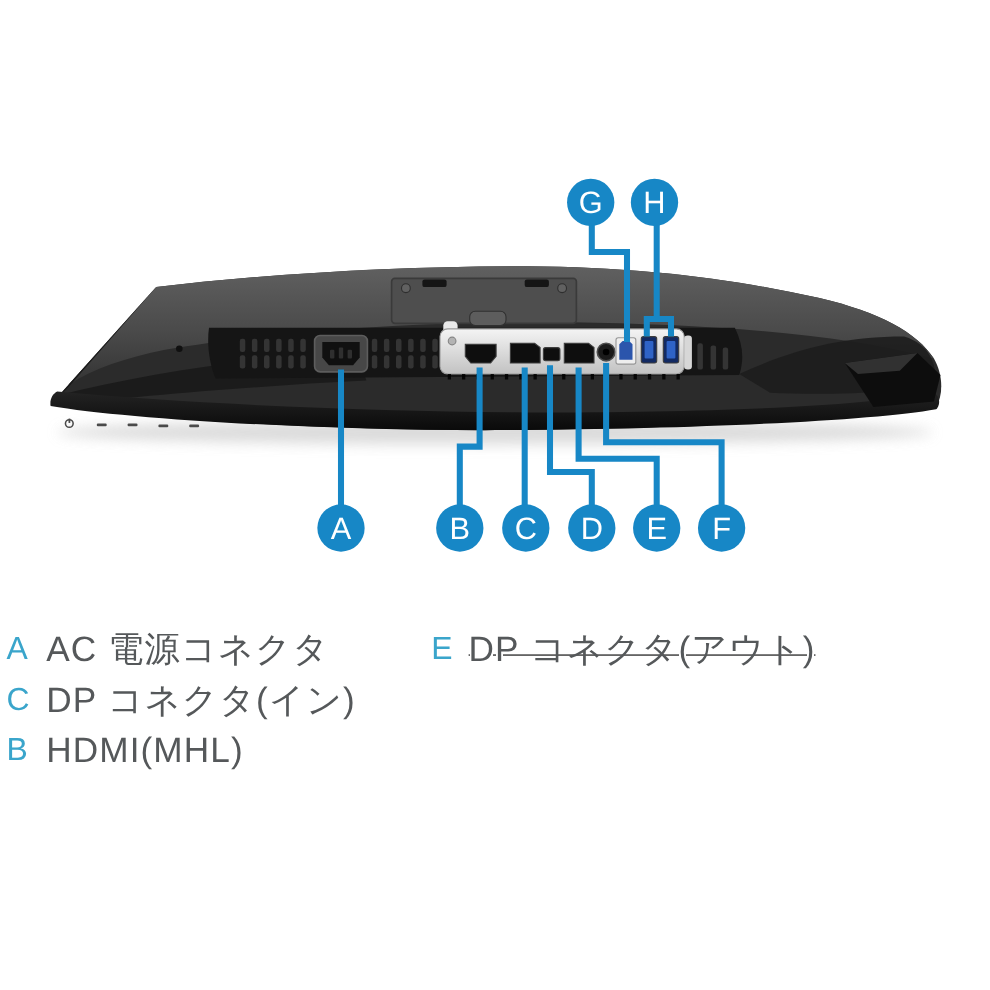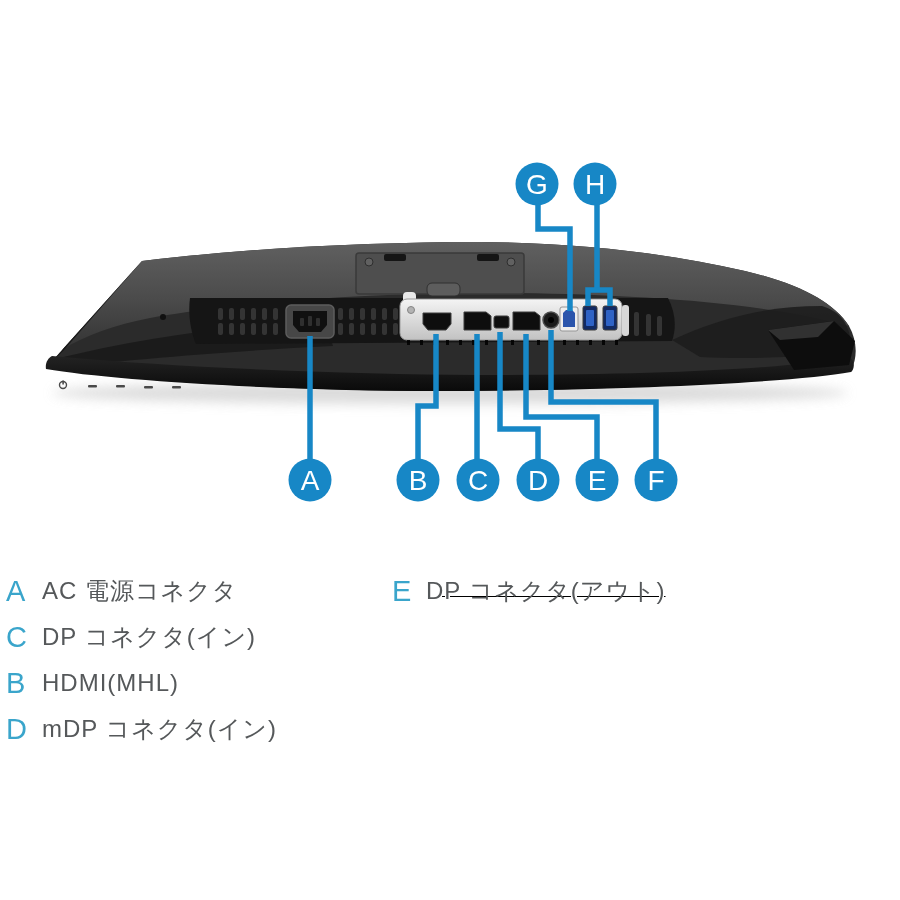--- a/index.html
+++ b/index.html
@@ -11,21 +11,21 @@
   .legend{position:absolute;top:567px;}
   .legend.left{left:6px;}
   .legend.right{left:392px;text-decoration:underline;}
   .legend-row{height:46px;line-height:46px;white-space:nowrap;}
   .legend-key{
     display:inline-block;width:36px;color:#3aa5cb;font-size:29px;font-weight:300;
     letter-spacing:0.5px;vertical-align:middle;
   }
   .legend.right .legend-key{width:34px;}
   .legend-label{
-    color:#55585a;font-size:24px;font-weight:300;letter-spacing:1px;vertical-align:middle;
+    color:#55585a;font-size:32px;font-weight:300;letter-spacing:1px;vertical-align:middle;
   }
   svg text.callout-letter{
     font-family:"Liberation Sans","DejaVu Sans",sans-serif;
     font-size:28px;font-weight:300;fill:#ffffff;text-anchor:middle;
   }
 </style>
 </head>
 <body>
 
 <div id="stage">
@@ -253,23 +253,20 @@
   <div class="legend left">
     <div class="legend-row">
       <span class="legend-key">A</span><span class="legend-label">AC 電源コネクタ</span>
     </div>
     <div class="legend-row">
       <span class="legend-key">C</span><span class="legend-label">DP コネクタ(イン)</span>
     </div>
     <div class="legend-row">
       <span class="legend-key">B</span><span class="legend-label">HDMI(MHL)</span>
     </div>
-    <div class="legend-row">
-      <span class="legend-key">D</span><span class="legend-label">mDP コネクタ(イン)</span>
-    </div>
   </div>
 
   <div class="legend right">
     <div class="legend-row">
       <span class="legend-key">E</span><span class="legend-label">DP コネクタ(アウト)</span>
     </div>
   </div>
 
 </div>
 

